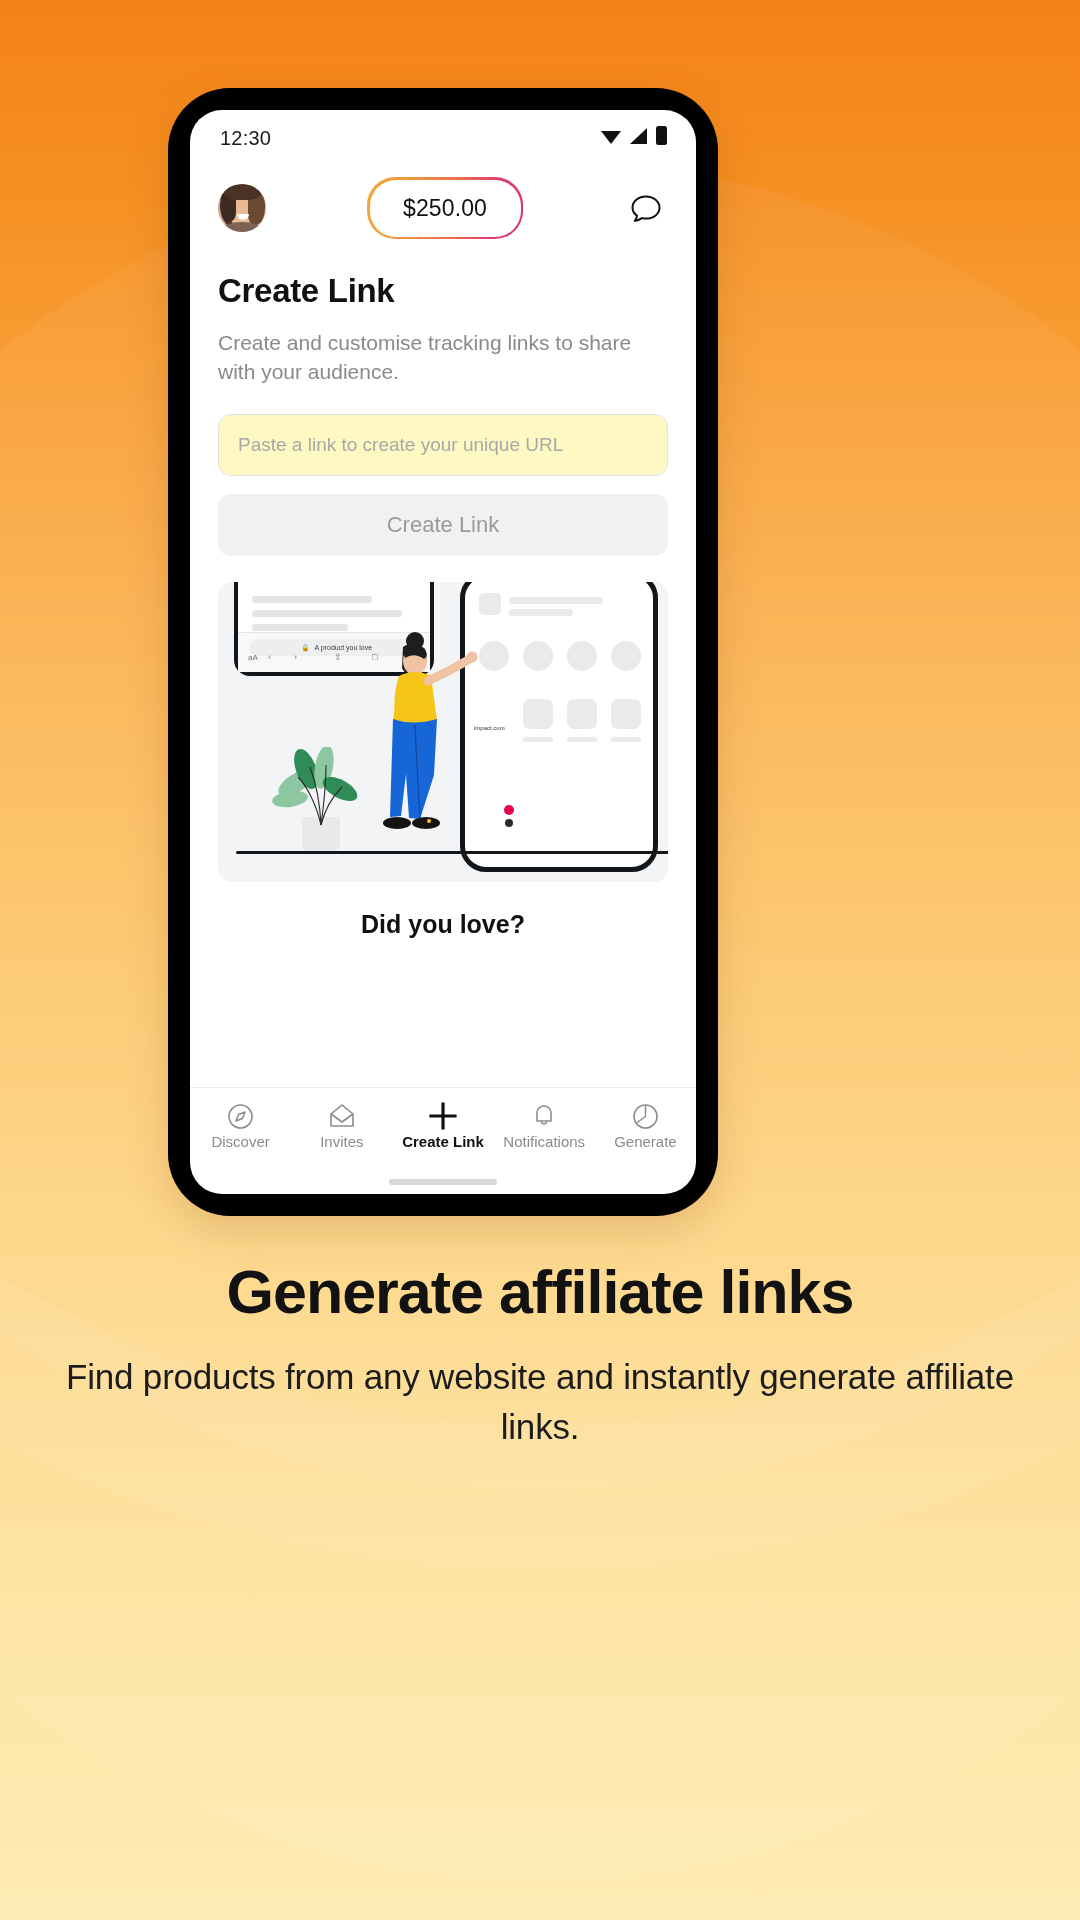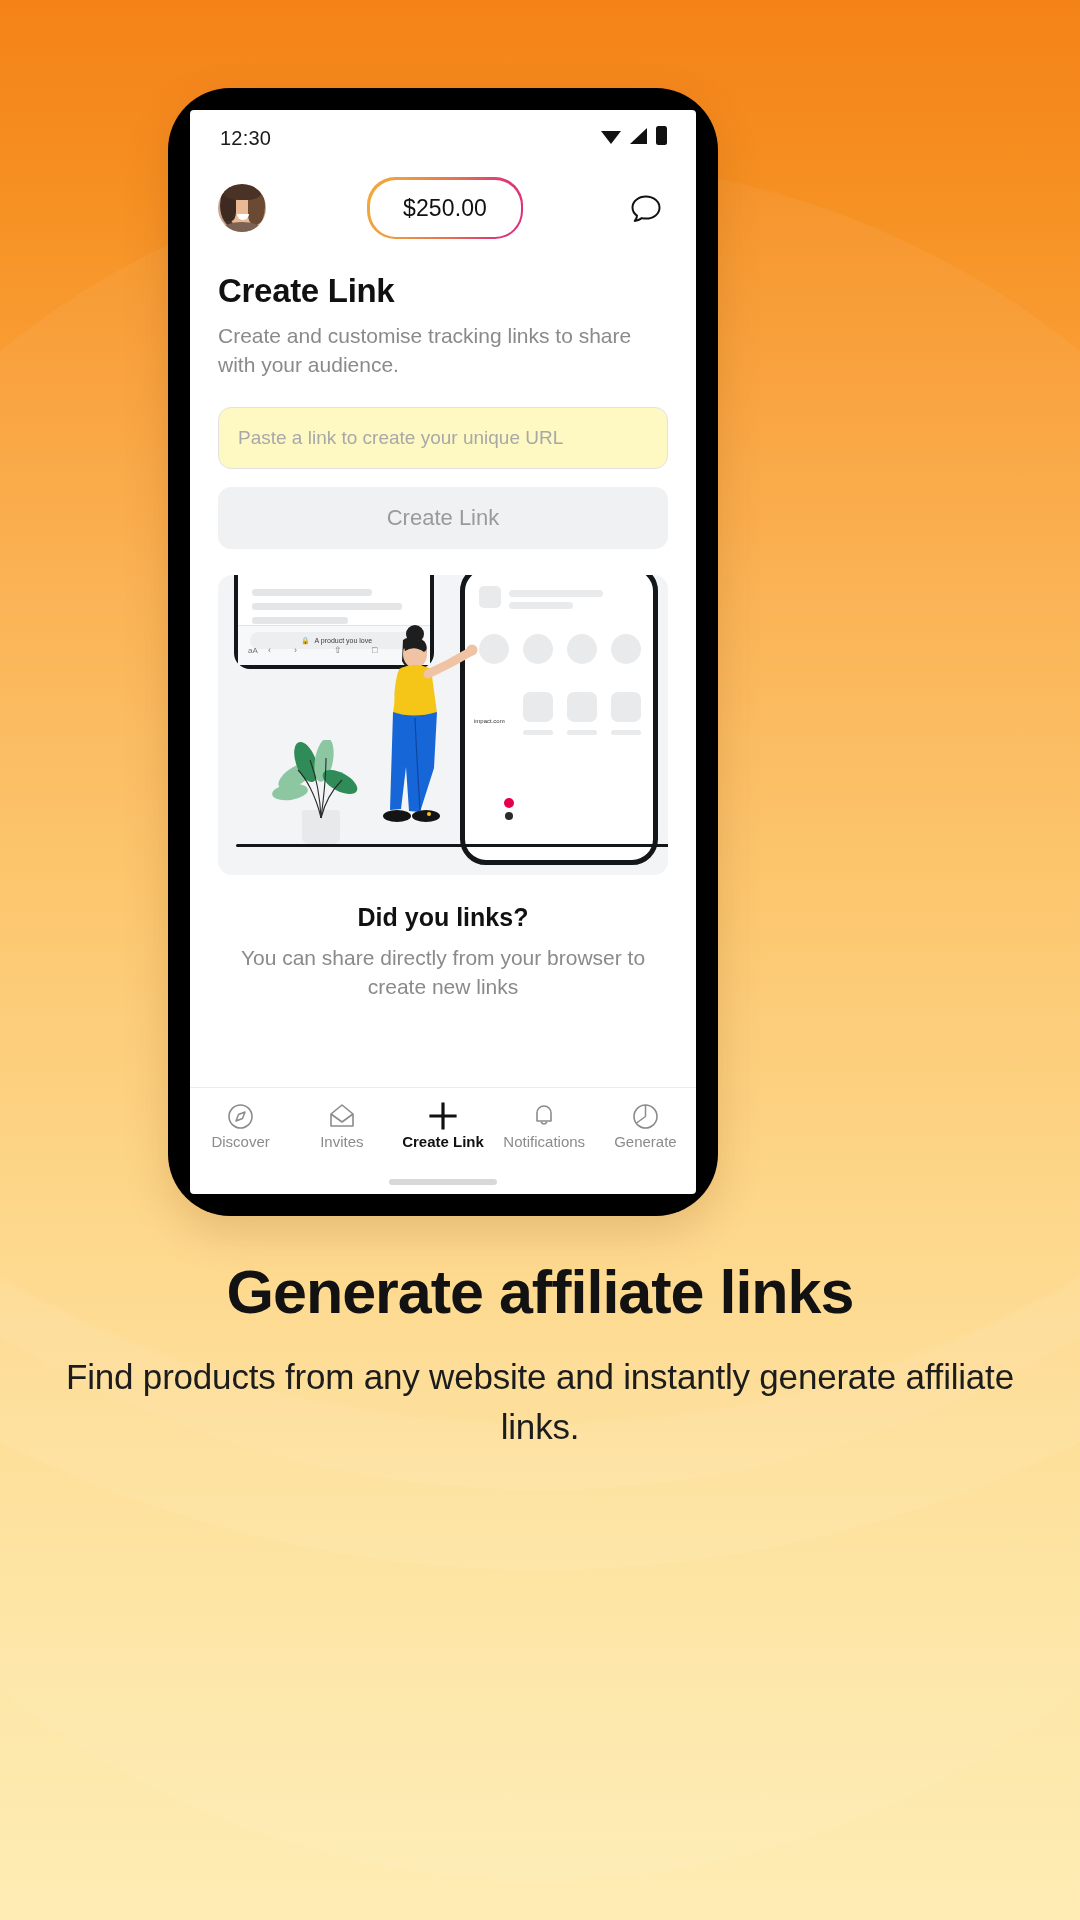--- a/index.html
+++ b/index.html
@@ -47,21 +47,21 @@
     width:550px; height:1128px;
     background:#000;
     border-radius:62px;
     box-shadow:0 16px 44px rgba(120,60,0,0.18);
   }
   .screen{
     position:absolute;
     left:22px; top:22px;
     width:506px; height:1084px;
     background:#fff;
-    border-radius:4px;
+    border-radius:32px;
     overflow:hidden;
     display:flex; flex-direction:column;
   }
 
   
   .statusbar{
     height:56px; flex:0 0 56px;
     display:flex; align-items:center;
     justify-content:space-between;
     padding:0 28px 0 30px;
@@ -105,21 +105,21 @@
   }
   .balance-text{ font-size:23px; color:#111; letter-spacing:0.1px;}
 
   .chat-btn{ width:44px;height:44px;display:flex;align-items:center;justify-content:center;}
 
   
   .content{ flex:1; padding:0 28px; overflow:hidden;}
   .page-title{ font-size:33px; font-weight:bold; color:#111; letter-spacing:-0.3px; margin-top:22px;}
   .page-sub{
     font-size:21px; color:#8a8a8a; line-height:1.36;
-    margin-top:12px; max-width:430px;
+    margin-top:19px; max-width:430px;
   }
   .url-input{
     margin-top:28px;
     height:62px; width:100%;
     border:1.5px solid #e2e2e2;
     border-radius:13px;
     display:flex; align-items:center;
     padding:0 19px;
     background:#fef9c3;
   }
@@ -370,22 +370,21 @@
             <path d="M35 90 q20 7 44 0 l-3 56 -14 44 -11 -1 -3 -44 -5 42 -11 1 Z" fill="#1766d8"></path>
             <path d="M57 96 q2 45 5 92" stroke="#0f47a0" stroke-width="1.2" fill="none"></path>
 
             <ellipse cx="39" cy="194" rx="14" ry="6" fill="#141414"></ellipse>
             <ellipse cx="68" cy="194" rx="14" ry="6" fill="#141414"></ellipse>
             <circle cx="71" cy="192" r="2" fill="#f5c518"></circle>
           </svg>
         </div>
       </div>
 
-      <div class="dyk-title">Did you links?</div>
-      <div class="dyk-body">You can share directly from your browser to create new links</div>
+      <div class="dyk-title">Did you love?</div>
     </div>
 
     <div class="tabbar">
       <div class="tab">
         <div class="tab-ico">
           <svg width="27" height="27" viewBox="0 0 27 27">
             <circle cx="13.5" cy="13.5" r="11.5" stroke="#8b8b8b" stroke-width="1.6" fill="none"></circle>
             <path d="M18 9 L15.5 15.5 L9 18 L11.5 11.5 Z" stroke="#8b8b8b" stroke-width="1.5" fill="none" stroke-linejoin="round"></path>
           </svg>
         </div>

